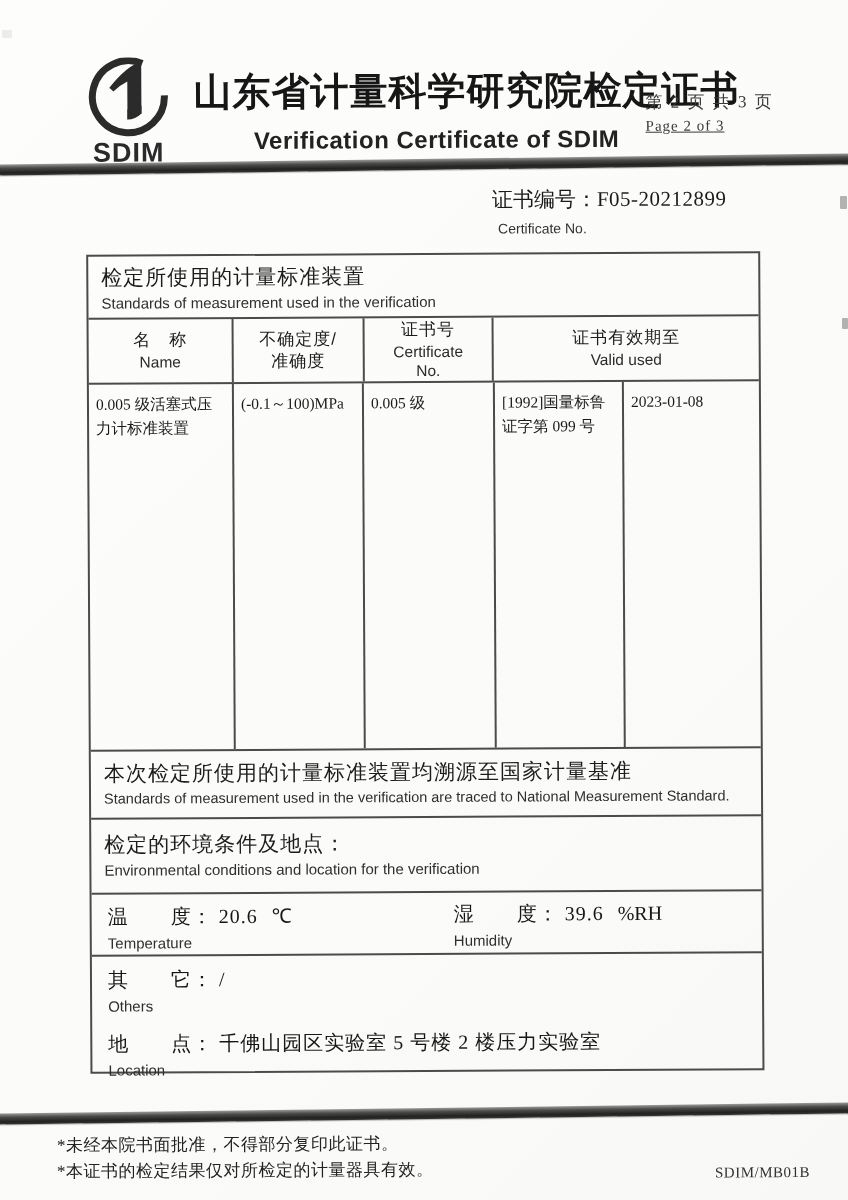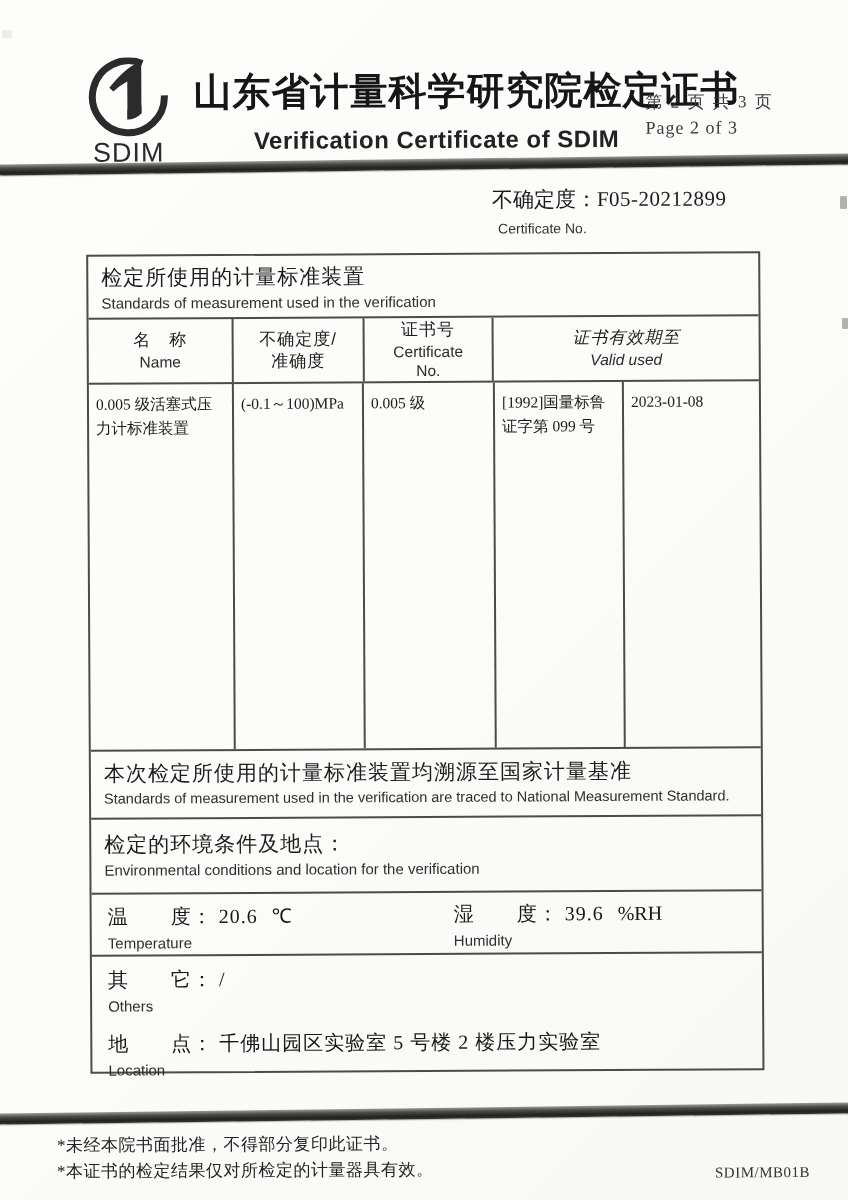--- a/index.html
+++ b/index.html
@@ -9,29 +9,29 @@
     background:linear-gradient(135deg,#fdfdfc 0%,#fbfbf9 55%,#f8f8f6 100%);
     overflow:hidden;
     font-family:"Liberation Serif", serif;
     color:#1d1d1d;
   }
   #scan { position:absolute; inset:0; transform:rotate(-0.30deg); transform-origin:50% 50%; }
 
   
   .logo-wrap { position:absolute; left:72px; top:56px; width:118px; text-align:center; }
   .logo-svg { display:block; margin:0 auto; }
-  .logo-text { font-family:"Liberation Sans", sans-serif; font-weight:normal; font-size:27px; letter-spacing:1px; color:#2a2a2a; margin-top:-6px; }
+  .logo-text { font-family:"Liberation Sans", sans-serif; font-weight:bold; font-size:27px; letter-spacing:1px; color:#2a2a2a; margin-top:-6px; }
 
   .header-center { position:absolute; left:196px; top:66px; width:486px; text-align:center; }
   .title-zh { font-size:38px; font-weight:bold; letter-spacing:1px; color:#161616; font-family:"Liberation Serif", serif; white-space:nowrap; }
   .title-en { margin-top:9px; font-family:"Liberation Sans", sans-serif; font-weight:bold; font-size:24px; color:#222; letter-spacing:0.5px; }
 
   .page-info { position:absolute; left:648px; top:92px; width:166px; text-align:left; color:#3a3a3a; }
   .page-info .zh { font-size:17px; letter-spacing:2px; }
-  .page-info .en { font-size:18px; margin-top:4px; letter-spacing:1px; }
+  .page-info .en { font-size:15px; margin-top:4px; letter-spacing:1px;text-decoration:underline; }
 
   .thick-bar {
     position:absolute; left:-6px; width:862px; height:11px;
     background:linear-gradient(to bottom,#9a9a98 0%,#4a4a48 35%,#222220 75%,#343432 100%);
     transform:rotate(-0.45deg);
     box-shadow:0 1px 1px rgba(0,0,0,0.25);
   }
   #bar-top { top:159px; }
   #bar-bottom { top:1108px; }
 
@@ -44,21 +44,21 @@
   .table { position:absolute; left:88px; top:253px; width:674px; height:819px; border:2px solid #4b4b49; background:transparent; }
   .row { border-bottom:2px solid #4b4b49; position:relative; }
   .row:last-child { border-bottom:none; }
 
   .sec-row { height:63px; padding:7px 13px 0 13px; }
   .zh-h { font-family:"Liberation Sans", sans-serif; font-size:21px; color:#1c1c1c; letter-spacing:1px; }
   .en-h { font-family:"Liberation Sans", sans-serif; font-size:15px; color:#2e2e2e; margin-top:3px; }
 
   .cols-row { height:65px; display:flex; }
   .col-cell { display:flex; flex-direction:column; align-items:center; justify-content:center; border-right:2px solid #4b4b49; text-align:center; font-family:"Liberation Sans", sans-serif; line-height:1.25; padding:18px; }
-  .col-cell:last-child { border-right:none; flex:1;font-style:italic; }
+  .col-cell:last-child { border-right:none; flex:1; }
   .col-cell .zh { font-size:17px; color:#1c1c1c; letter-spacing:1px; }
   .col-cell .en { font-size:15.5px; color:#2b2b2b; margin-top:2px;text-align:center; }
 
   .data-row { height:367px; display:flex; }
   .data-cell { border-right:2px solid #4b4b49; padding:8px 7px; font-size:15.5px; line-height:1.55; color:#1a1a1a; }
   .data-cell:last-child { border-right:none; flex:1; }
   .w1{width:145px;} .w2{width:130px;} .w3{width:131px;} .w4{width:129px;}
 
   .trace-row { height:68px; padding:8px 13px 0 13px; }
   .trace-row .en-h { font-size:14.5px; }
@@ -111,21 +111,21 @@
 
     <div class="page-info">
       <div class="zh">第 2 页  共 3 页</div>
       <div class="en">Page 2 of 3</div>
     </div>
 
     <div class="thick-bar" id="bar-top"></div>
 
     <div class="cert-no">
       <div class="line1">
-        <span class="lab">不确定度：</span><span class="num">F05-20212899</span>
+        <span class="lab">证书编号：</span><span class="num">F05-20212899</span>
       </div>
       <div class="line2">Certificate No.</div>
     </div>
 
     <div class="table">
 
       <div class="row sec-row">
         <div class="zh-h">检定所使用的计量标准装置</div>
         <div class="en-h">Standards of measurement used in the verification</div>
       </div>

